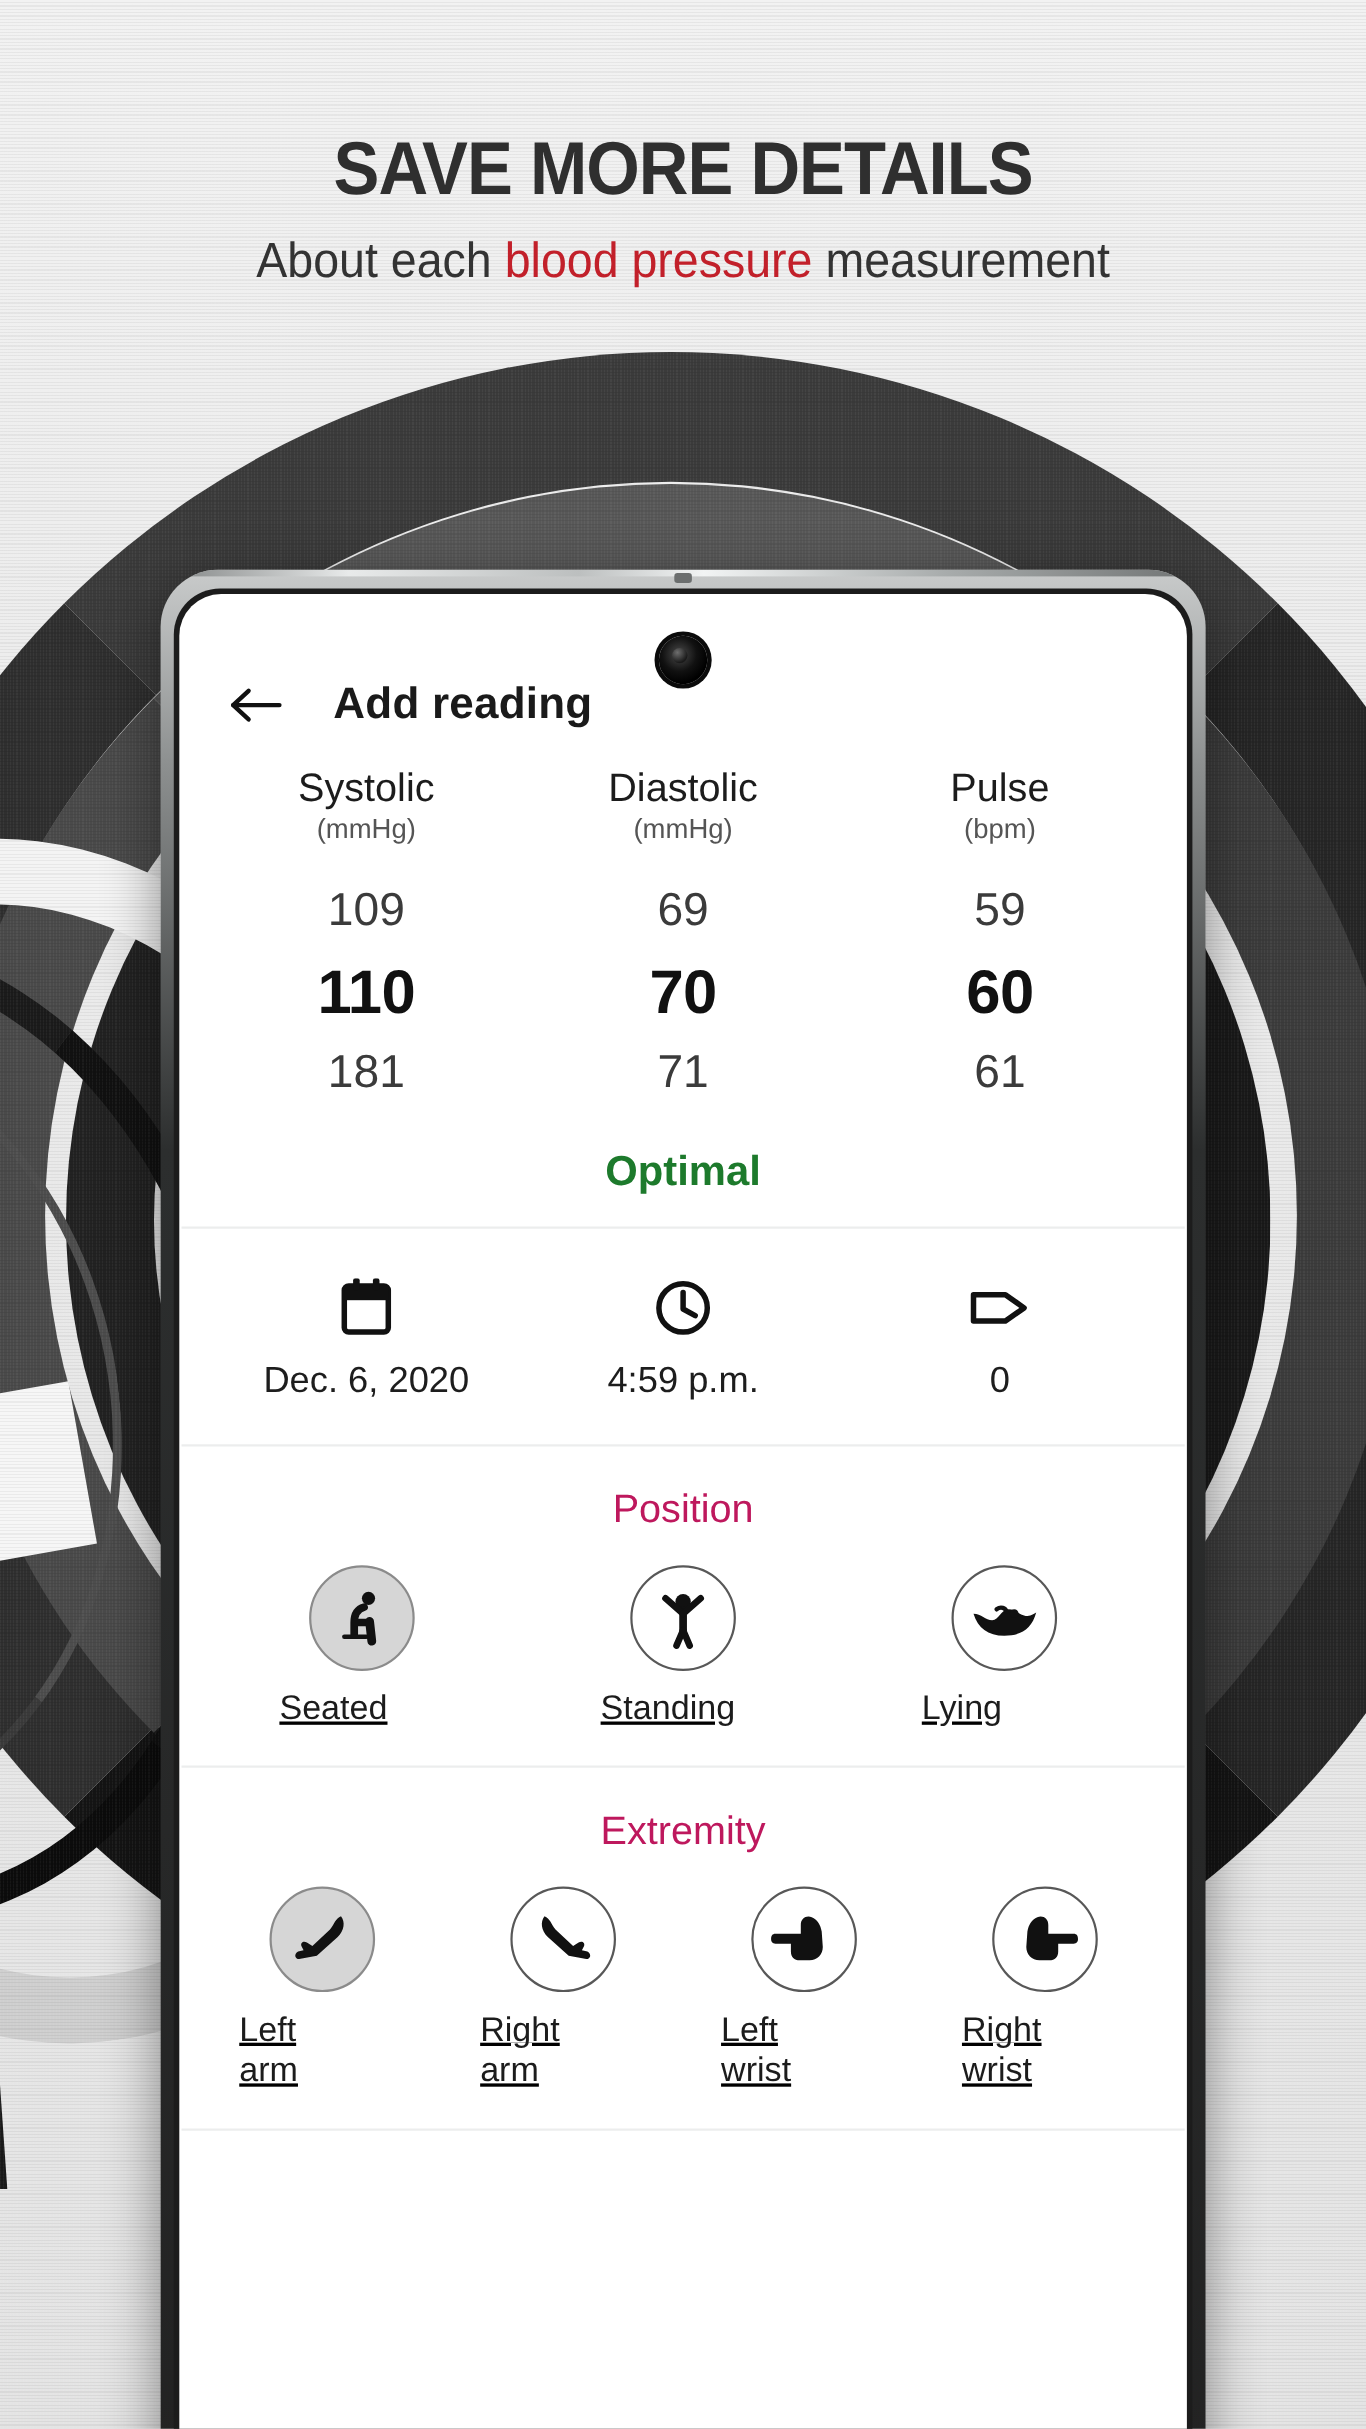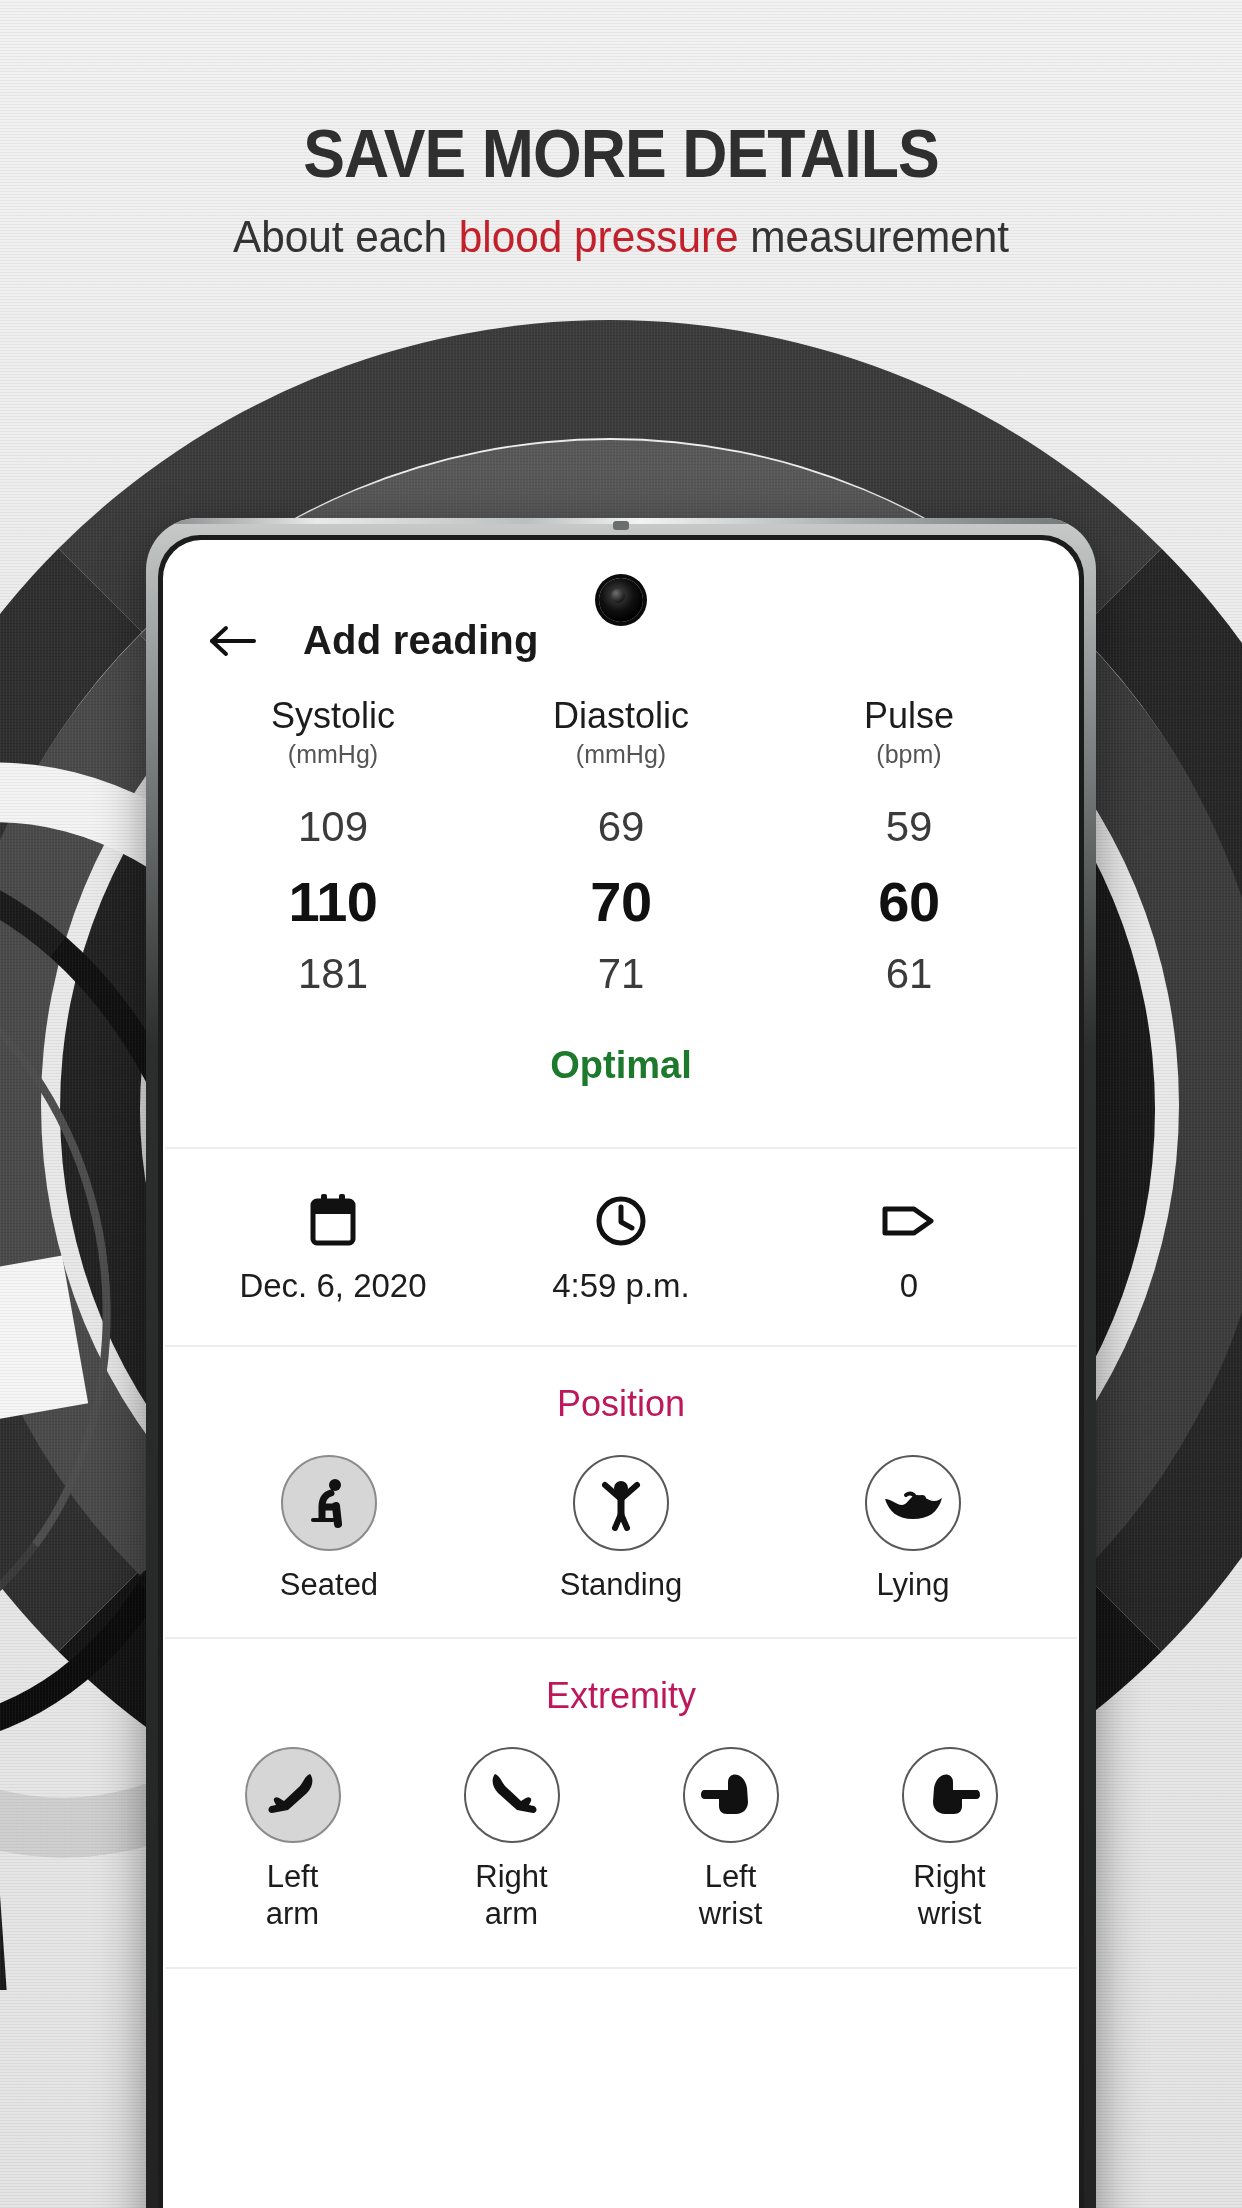--- a/index.html
+++ b/index.html
@@ -203,21 +203,21 @@
     font-size:56px; font-weight:bold; color:#111;
     margin-top:18px; letter-spacing:-.5px;
   }
   .rnext{ margin-top:16px; }
 
   .status{
     text-align:center;
     font-size:38px;
     font-weight:bold;
     color:#1d7a2c;
-    padding:46px 0 60px 0;
+    padding:46px 0 28px 0;
   }
 
   .divider{
     height:2px;
     background:#eceded;
     margin:0 2px;
   }
 
   
   .meta{
@@ -237,21 +237,21 @@
     text-align:center;
     font-size:36px;
     color:#be185d;
     margin-bottom:30px;
   }
   .choices{
     display:flex;
     justify-content:space-around;
     align-items:flex-start;
   }
-  .choice{ text-align:center; cursor:pointer; width:150px; }
+  .choice{ cursor:pointer; width:150px;text-decoration:underline; }
   .bubble{
     width:96px; height:96px;
     margin:0 auto;
     border-radius:50%;
     border:2px solid #585858;
     background:#fff;
     display:flex; align-items:center; justify-content:center;
   }
   .choice.sel .bubble{ background:#d6d6d6; border-color:#8b8b8b; }
   .clabel{

